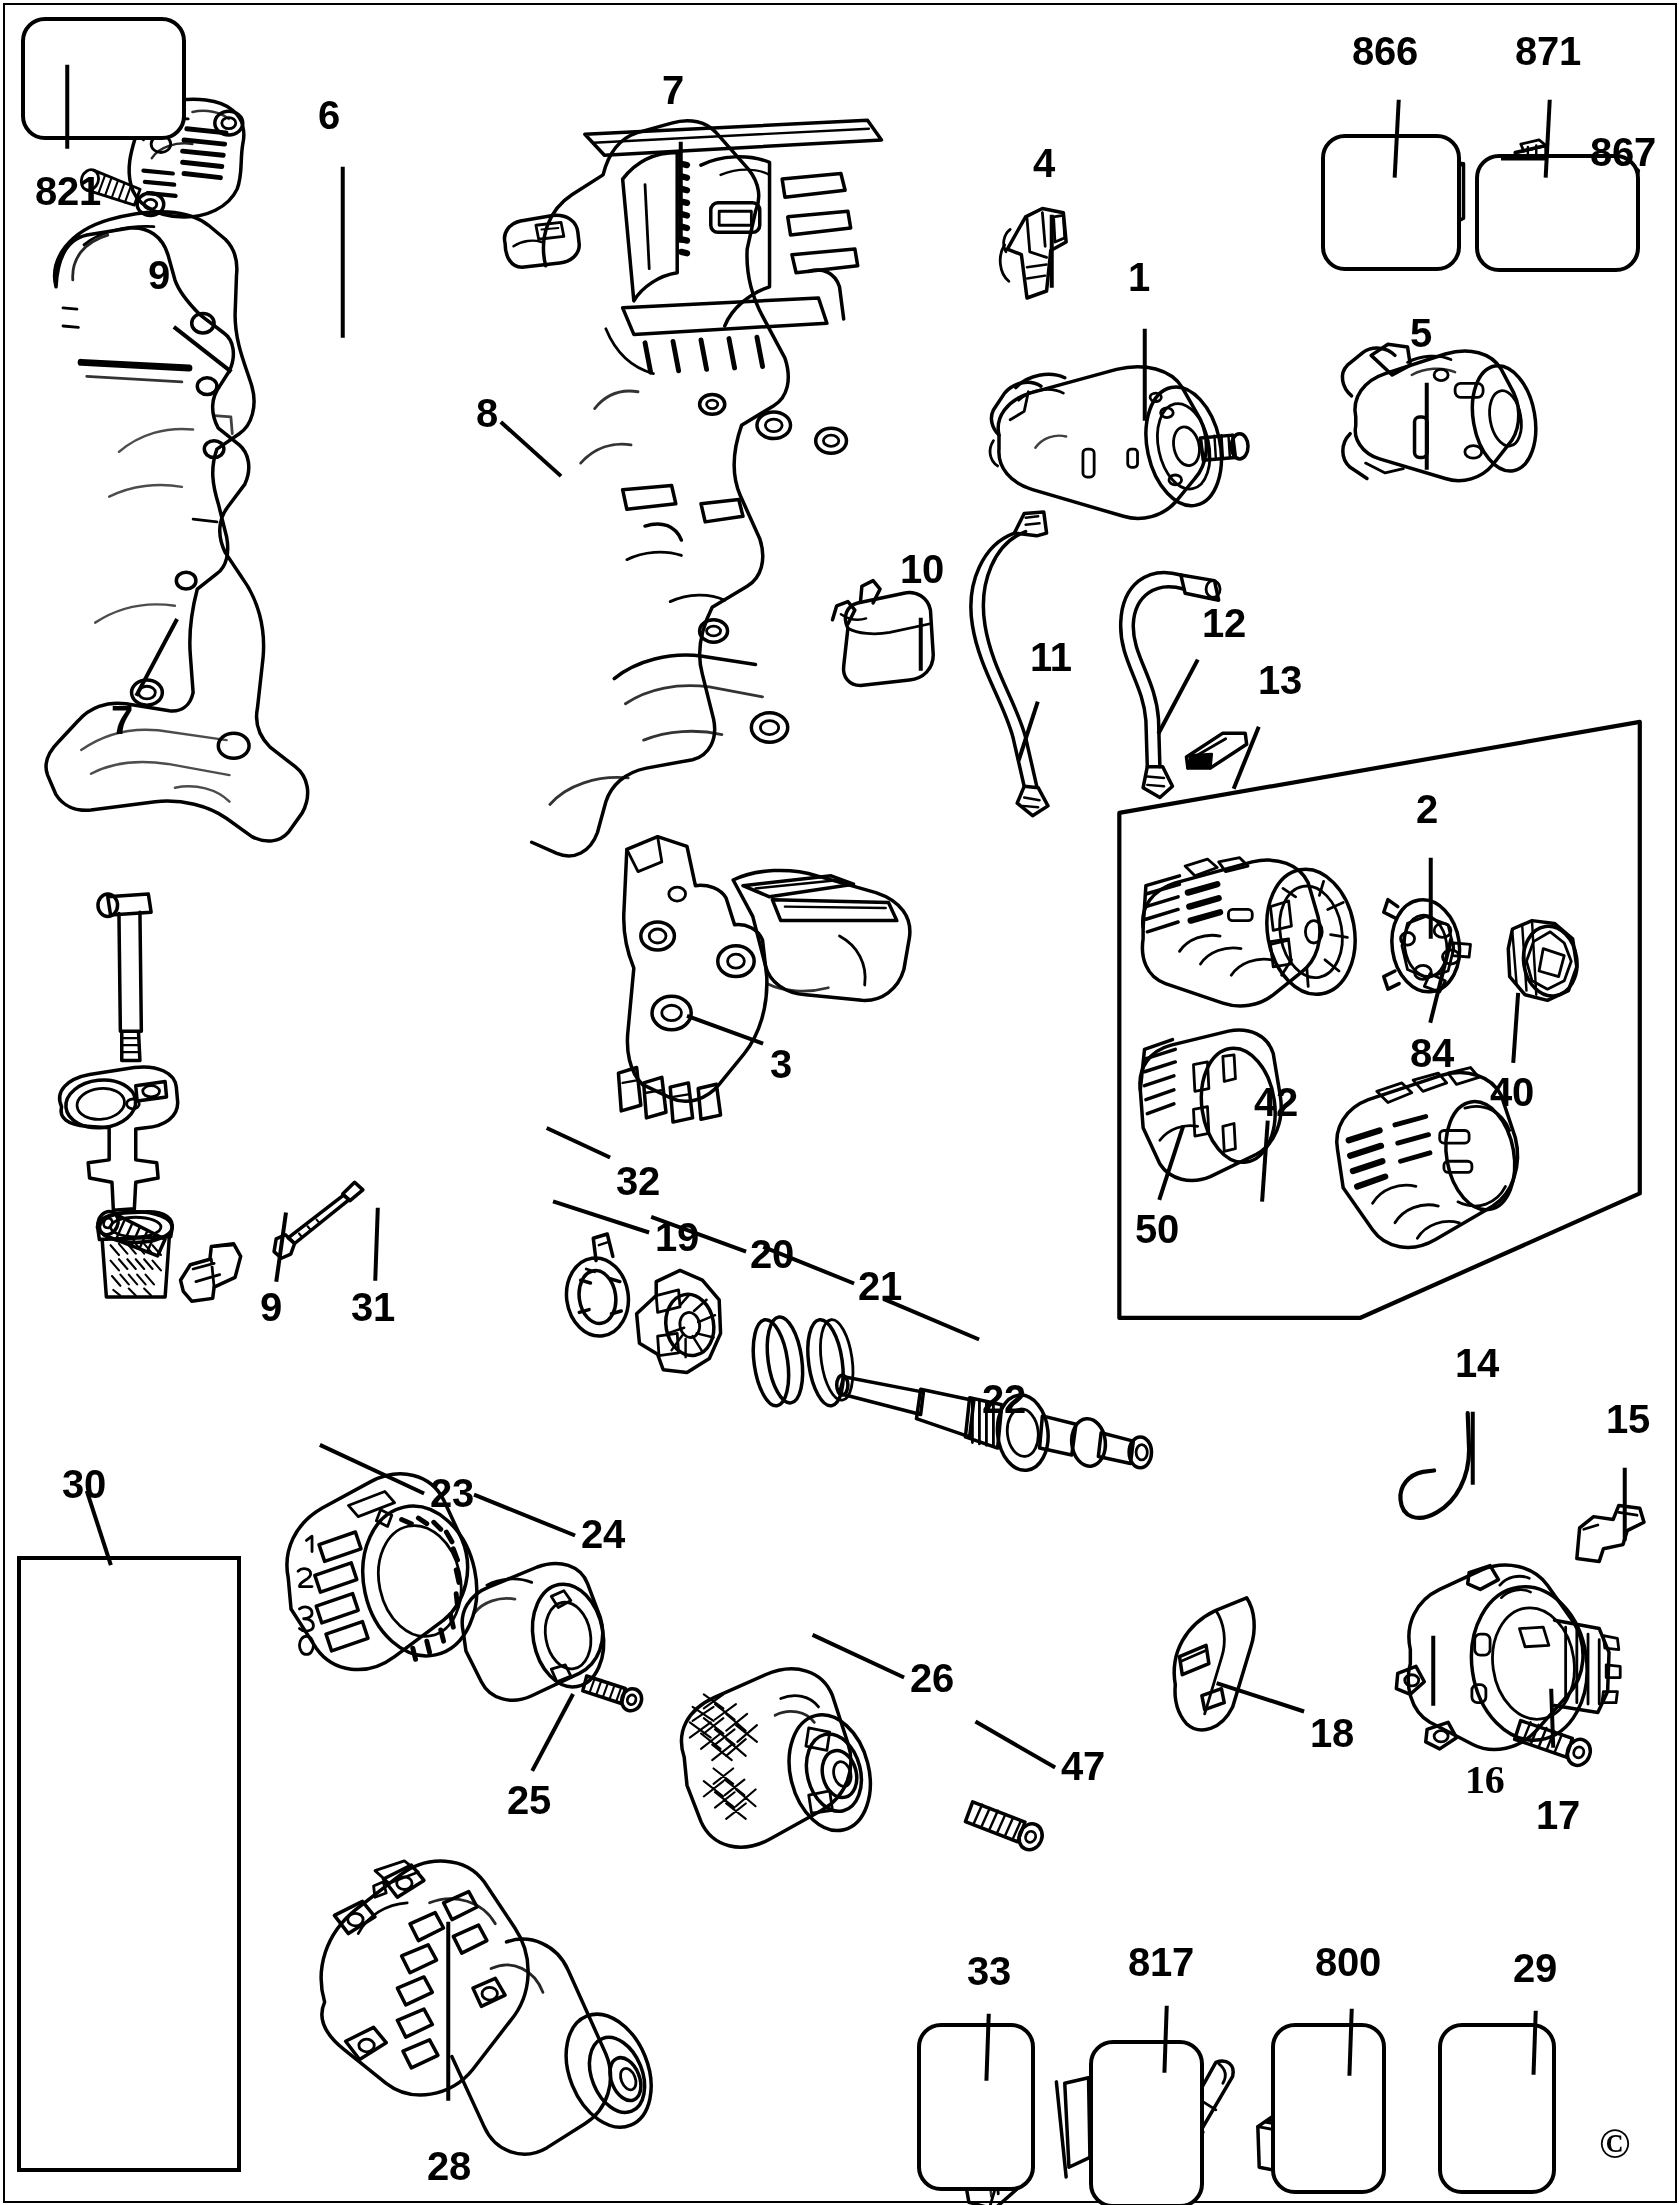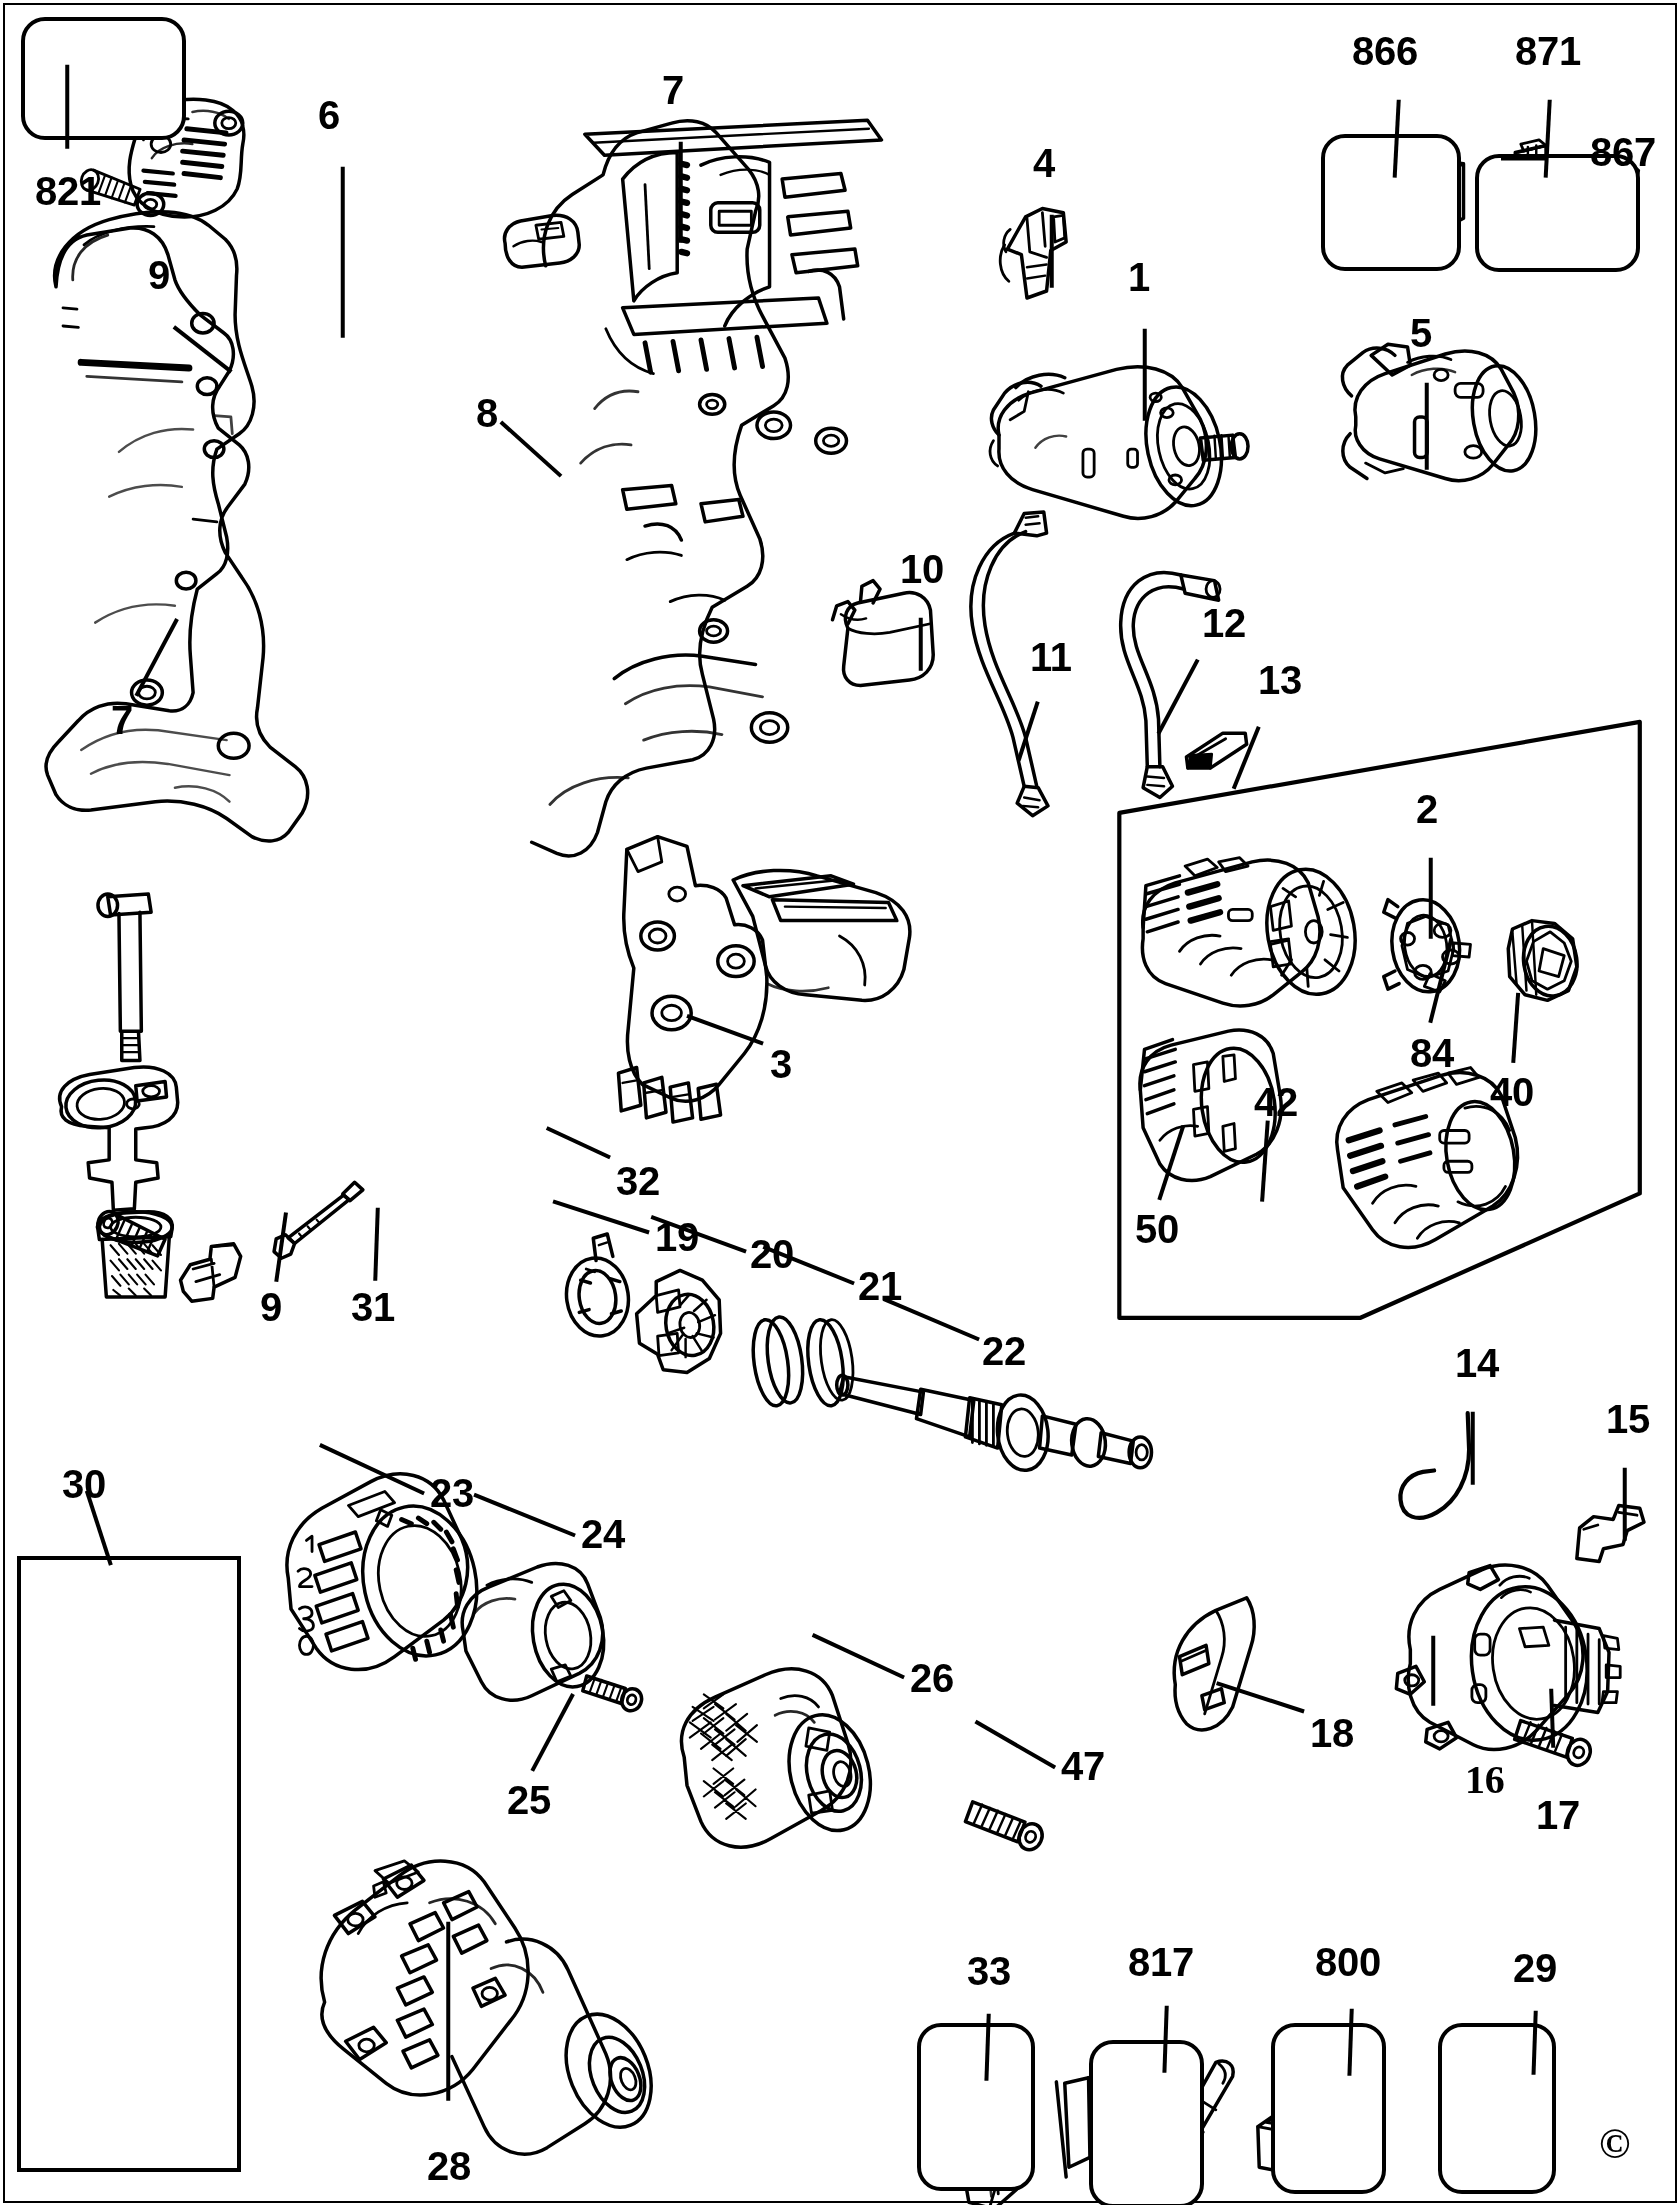--- a/index.html
+++ b/index.html
@@ -793,21 +793,21 @@
       <div class="callout sz1" style="left: 260px; top: 1287px;">9</div>
       <div class="leader" style="left: 276px; top: 1280px; width: 70px; height: 3.5px; transform: rotate(-82deg);"></div>
       <div class="callout sz1" style="left: 351px; top: 1287px;">31</div>
       <div class="leader" style="left: 375px; top: 1279px; width: 73px; height: 3.5px; transform: rotate(-88deg);"></div>
       <div class="callout sz1" style="left: 655px; top: 1217px;">19</div>
       <div class="leader" style="left: 649px; top: 1231px; width: 101px; height: 3.5px; transform: rotate(198deg);"></div>
       <div class="callout sz1" style="left: 750px; top: 1234px;">20</div>
       <div class="leader" style="left: 746px; top: 1250px; width: 101px; height: 3.5px; transform: rotate(200deg);"></div>
       <div class="callout sz1" style="left: 858px; top: 1266px;">21</div>
       <div class="leader" style="left: 854px; top: 1282px; width: 98px; height: 3.5px; transform: rotate(202deg);"></div>
-      <div class="callout sz1" style="left: 982px; top: 1331px; text-align: right;">22</div>
+      <div class="callout sz1" style="left: 982px; top: 1379px; text-align: right;">22</div>
       <div class="leader" style="left: 979px; top: 1338px; width: 104px; height: 3.5px; transform: rotate(203deg);"></div>
       <div class="callout sz1" style="left: 1455px; top: 1343px;">14</div>
       <div class="leader" style="left: 1473px; top: 1410px; width: 73px; height: 3.5px; transform: rotate(90deg);"></div>
       <div class="callout sz1" style="left: 1606px; top: 1399px;">15</div>
       <div class="leader" style="left: 1625px; top: 1466px; width: 73px; height: 3.5px; transform: rotate(90deg);"></div>
       <div class="callout sz1" style="left: 62px; top: 1464px;">30</div>
       <div class="leader" style="left: 87px; top: 1489px; width: 78px; height: 3.5px; transform: rotate(72deg);"></div>
       <div class="callout sz1" style="left: 430px; top: 1473px;">23</div>
       <div class="leader" style="left: 424px; top: 1492px; width: 115px; height: 3.5px; transform: rotate(205deg);"></div>
       <div class="callout sz1" style="left: 581px; top: 1514px;">24</div>

